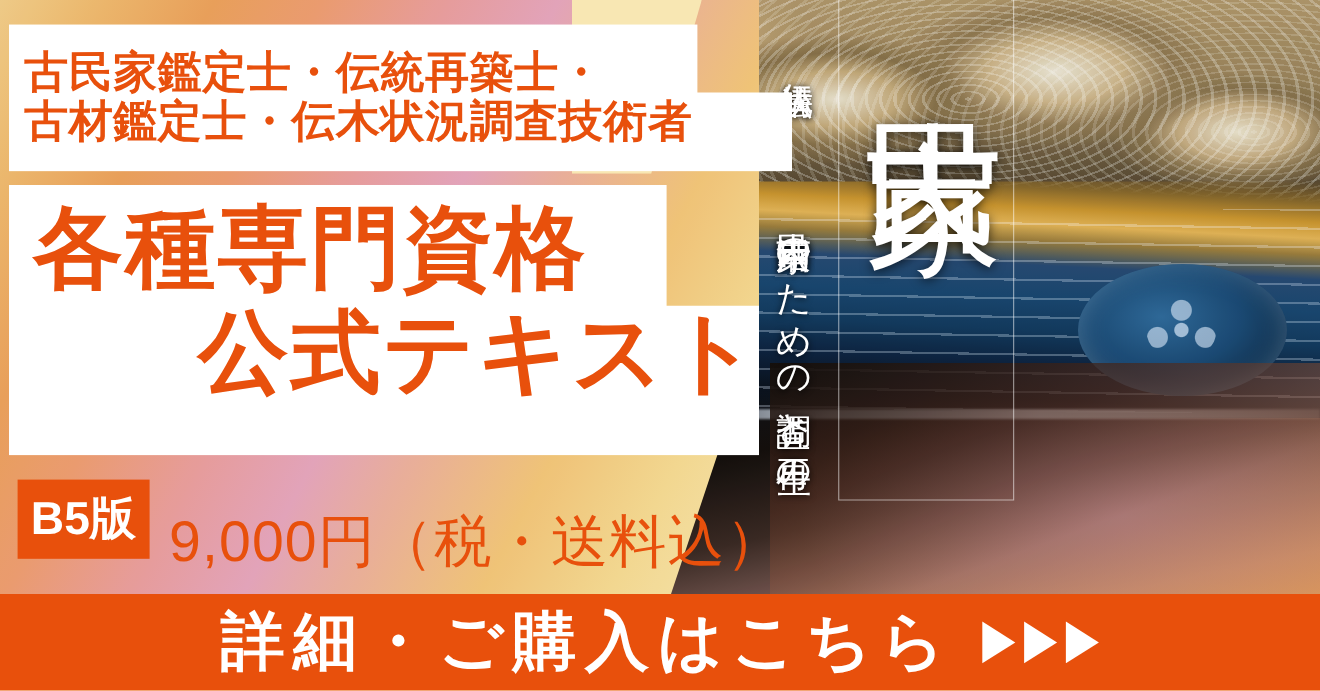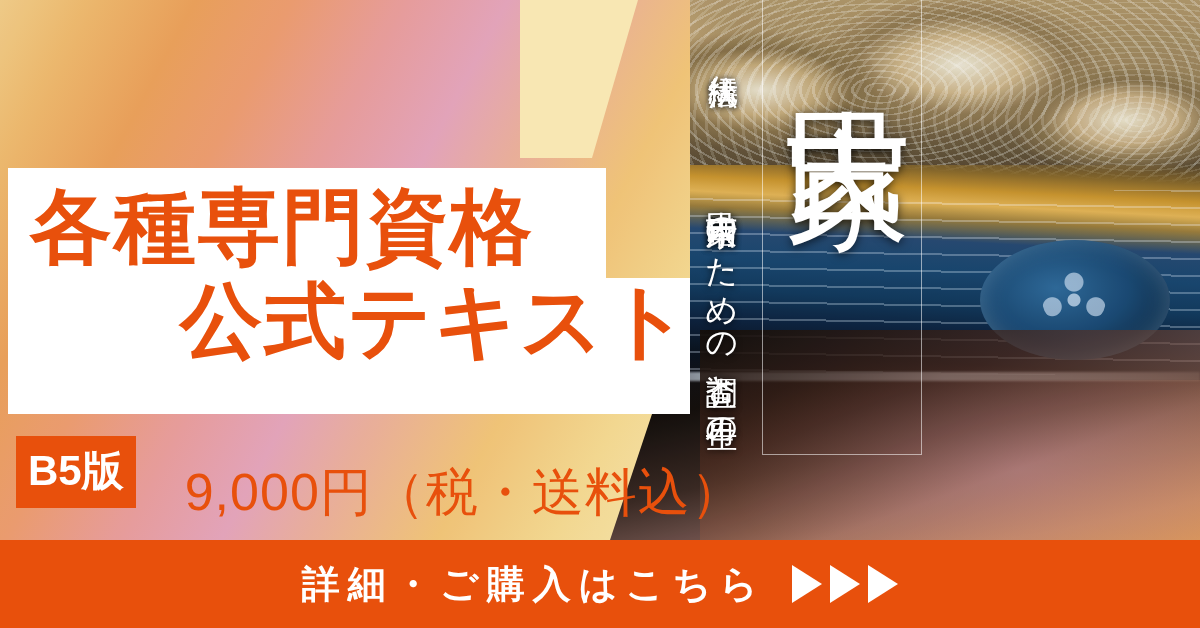--- a/index.html
+++ b/index.html
@@ -228,21 +228,20 @@
 
   
   .price-row {
     position: absolute;
     left: 0; top: 424px;
     width: 700px; height: 96px;
     display: flex;
     align-items: center;
     padding-left: 16px;
     box-sizing: border-box;
-    gap: 31px;
   }
   .size-badge {
     background: #e8500c;
     color: #ffffff;
     font-size: 42px;
     font-weight: 700;
     line-height: 1;
     padding: 14px 12px 16px 12px;
     letter-spacing: 0px;
     white-space: nowrap;
@@ -311,21 +310,21 @@
     width: 1200px; height: 88px;
     background: #e8500c;
     display: flex;
     align-items: center;
     justify-content: center;
     gap: 26px;
     cursor: pointer;
   }
   .cta-text {
     color: #ffffff;
-    font-size: 38px;
+    font-size: 58px;
     font-weight: 700;
     letter-spacing: 8px;
     white-space: nowrap;
   }
   .cta-arrows {
     display: flex;
     gap: 8px;
     align-items: center;
   }
   .cta-arrows i {
@@ -357,20 +356,24 @@
   <div class="warm-panel">
     <div class="grain"></div>
   </div>
   <div class="cream-wedge"></div>
 
   <div class="book-frame"></div>
   <div class="book-sub-a">伝統構法</div>
   <div class="book-sub-b">古民家活用のための調査と再生の</div>
   <div class="book-title-vert">古民家</div>
 
+  <div class="card-top">
+    <div class="qual-line">古民家鑑定士・伝統再築士・</div>
+    <div class="qual-line">古材鑑定士・伝木状況調査技術者</div>
+  </div>
 
   <div class="card-main">
     <div class="headline-1">各種専門資格</div>
     <div class="headline-2">公式テキスト</div>
   </div>
 
   <div class="price-row">
     <span class="size-badge">B5版</span>
     <span class="price-text">9,000円（税・送料込）</span>
   </div>

